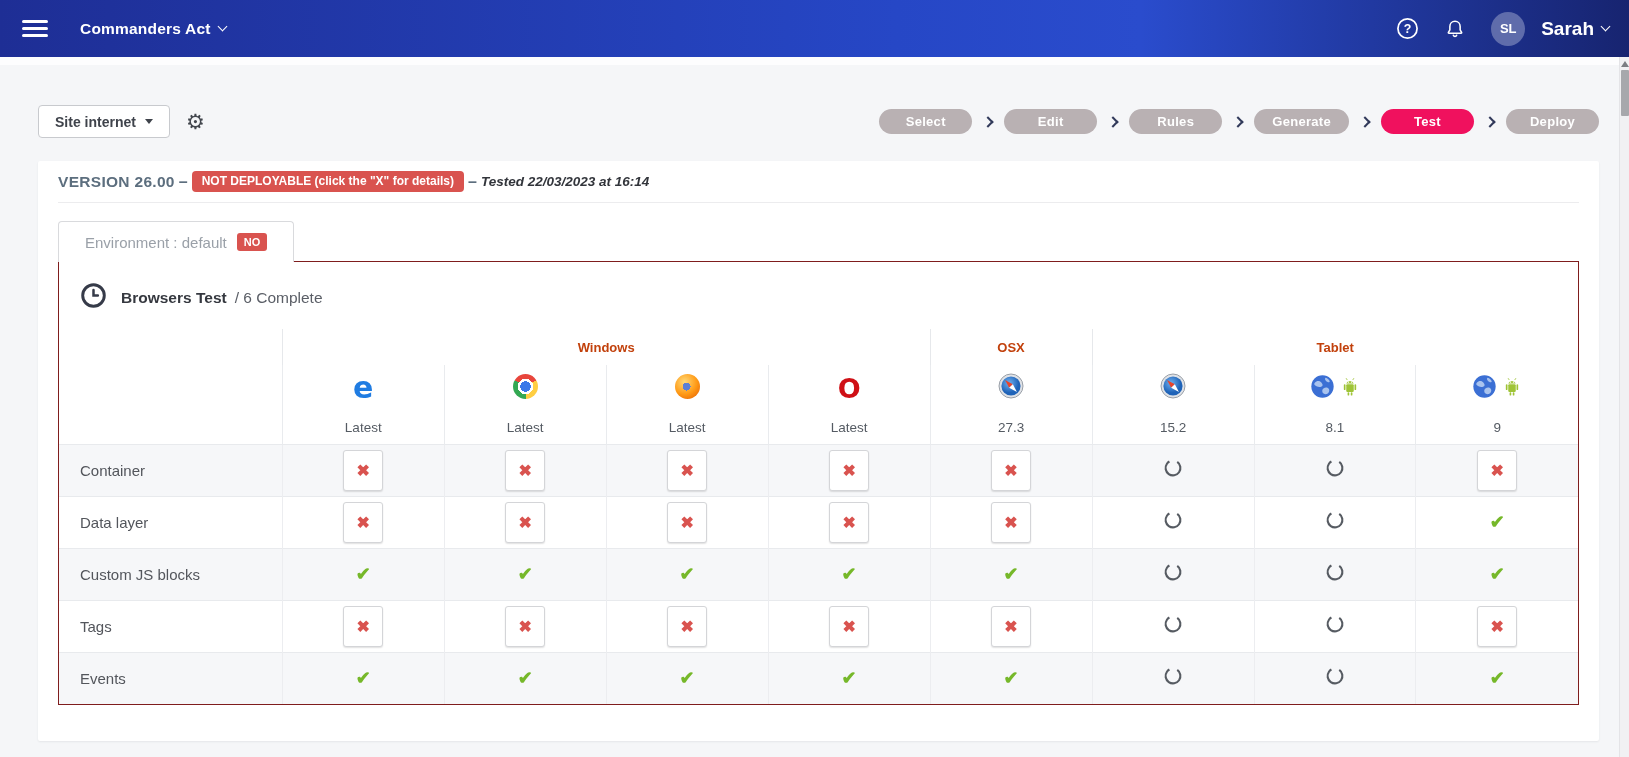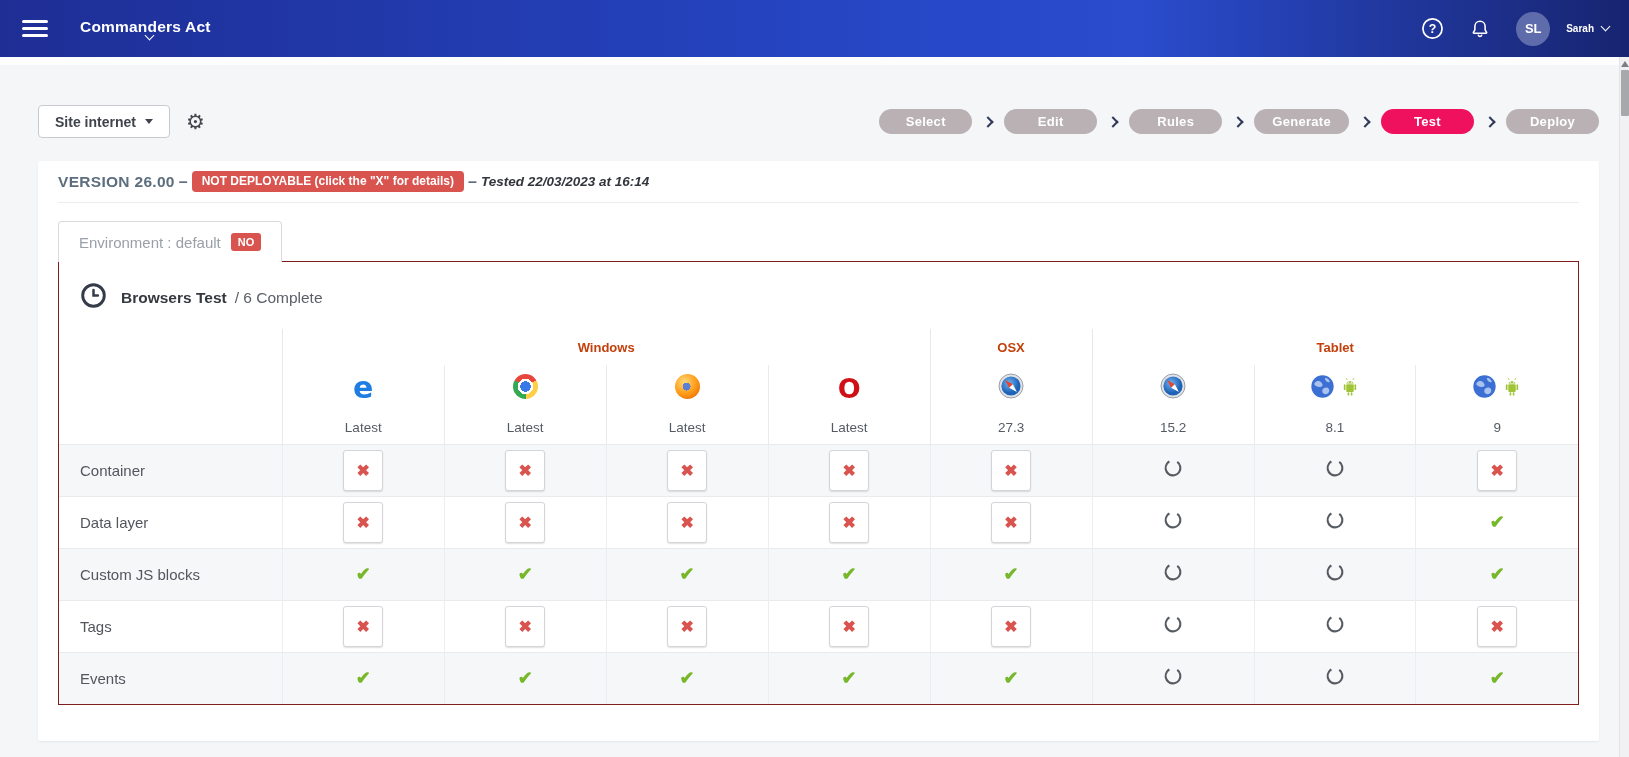--- a/index.html
+++ b/index.html
@@ -4,28 +4,28 @@
 <style>
   * { margin:0; padding:0; box-sizing:border-box; }
   html,body { width:1629px; height:757px; overflow:hidden; font-family:"Liberation Sans", sans-serif; background:#f5f6f8; }
 
   
   .navbar { height:57px; width:100%; background:linear-gradient(90deg,#1e2e95 0%,#2647c6 55%,#2a4ccd 70%,#172470 100%);
             display:flex; align-items:center; justify-content:space-between; padding:0 20px 0 22px; position:relative; z-index:5;}
   .nav-left { display:flex; align-items:center; gap:32px; }
   .hamburger { width:26px; cursor:pointer; }
   .hamburger span { display:block; height:3px; background:#fff; border-radius:2px; margin:4px 0; }
-  .brand { color:#fff; font-size:15.5px; font-weight:600; letter-spacing:.2px; display:flex; align-items:center; cursor:pointer;flex-direction:column;}
+  .brand { color:#fff; font-size:15.5px; font-weight:600; letter-spacing:.2px; display:flex; align-items:center; cursor:pointer;}
   .chev { display:inline-block; width:7px; height:7px; border-right:1.8px solid #fff; border-bottom:1.8px solid #fff;
           transform:rotate(45deg); margin-left:8px; margin-top:-4px;}
   .nav-right { display:flex; align-items:center; gap:24px; }
   .nav-icon { width:24px; height:24px; cursor:pointer; display:flex; align-items:center; justify-content:center;}
   .avatar { width:34px; height:34px; border-radius:50%; background:#5f6cab; color:#fff; font-size:13px; font-weight:600;
             display:flex; align-items:center; justify-content:center; cursor:pointer;}
-  .username { color:#fff; font-size:10px; font-weight:600; display:flex; align-items:center; cursor:pointer; margin-left:-8px;}
+  .username { color:#fff; font-size:19px; font-weight:600; display:flex; align-items:center; cursor:pointer; margin-left:-8px;}
   .whitegap { height:8px; background:#fdfdfe; }
 
   
   .page { padding:0 30px 0 38px; }
   .toolbar { margin-top:40px; display:flex; align-items:center; }
   .site-btn { background:#fff; border:1px solid #c8cace; border-radius:4px; height:33px; padding:12px 16px; font-size:14px;
               font-weight:700; color:#3f434b; display:flex; align-items:center; gap:9px; cursor:pointer; font-family:inherit;}
   .caret-down { width:0; height:0; border-left:4.5px solid transparent; border-right:4.5px solid transparent; border-top:5px solid #3f434b; }
   .gear { font-size:21px; color:#43474e; margin-left:16px; cursor:pointer; line-height:1; }
   .stepper { margin-left:auto; display:flex; align-items:center; gap:9px; }
@@ -37,21 +37,21 @@
   
   .card { background:#fff; margin-top:23px; border-radius:2px; box-shadow:0 1px 2px rgba(40,50,70,.08); padding:0 20px 36px; }
   .version-bar { height:42px; border-bottom:1px solid #ececee; display:flex; align-items:center; gap:4px; }
   .version-label { color:#5c6e7e; font-size:15.5px; font-weight:600; letter-spacing:.3px; }
   .vdash { color:#5c6e7e; font-weight:700; }
   .badge-danger { background:#d9534f; color:#fff; font-size:12px; font-weight:700; padding:3px 10px 4px; border-radius:4px; cursor:default;}
   .tested { color:#32353b; font-size:13.5px; font-weight:600; font-style:italic; }
 
   .tab-row { margin-top:18px; display:flex; }
   .tab { background:#fff; border:1px solid #d9dadd; border-bottom:none; border-radius:4px 4px 0 0; height:41px; min-width:214px;
-         display:flex; align-items:center; gap:10px; padding:0 20px; position:relative; z-index:2; margin-bottom:-1px; cursor:pointer;}
+         display:flex; align-items:center; gap:10px; padding:0 26px; position:relative; z-index:2; margin-bottom:-1px; cursor:pointer;}
   .tab-label { color:#9aa0a8; font-size:15px; }
   .badge-no { background:#d9534f; color:#fff; font-size:11px; font-weight:700; padding:3px 7px; border-radius:3px; }
 
   .panel { border:1px solid #7f1d1d; background:#fff; }
   .panel-header { display:flex; align-items:center; gap:14px; padding:20px 0 16px 21px; }
   .panel-title { color:#35383f; font-size:15.5px; font-weight:700; }
   .panel-sub { color:#5a5e66; font-size:15.5px; margin-left:-6px;}
 
   
   table { width:100%; border-collapse:collapse; table-layout:fixed; }

